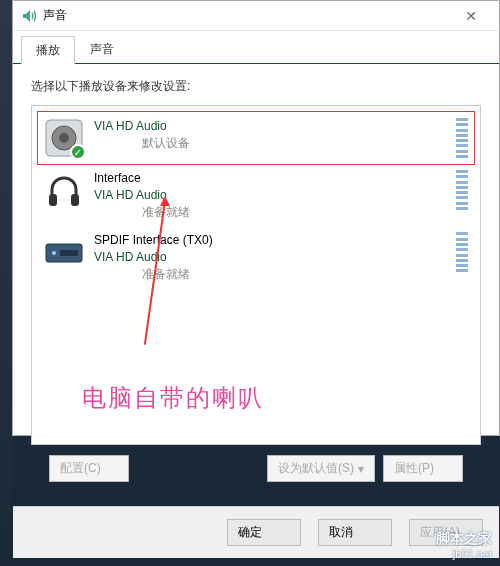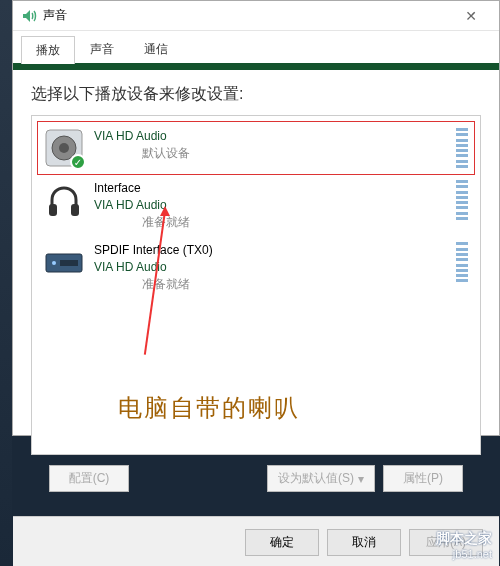--- a/index.html
+++ b/index.html
@@ -3,45 +3,45 @@
 <meta charset="utf-8">
 <style>
 * { margin: 0; padding: 0; box-sizing: border-box; font-family: "Microsoft YaHei", "Segoe UI", sans-serif; }
 body { width: 500px; height: 566px; background: #1a2838; position: relative; overflow: hidden; }
 .left-strip { position: absolute; left: 0; top: 0; width: 12px; height: 100%; background: linear-gradient(#2a3848, #1a2838); }
 .dialog { position: absolute; left: 12px; top: 0; width: 488px; height: 436px; background: #fff; border: 1px solid #aaa; }
 .titlebar { height: 30px; display: flex; align-items: center; padding: 0 8px; background: #fff; border-bottom: 1px solid #e5e5e5; }
 .titlebar .icon { width: 16px; height: 16px; margin-right: 6px; }
 .titlebar .title { font-size: 12px; color: #000; flex: 1; }
 .titlebar .close { width: 40px; height: 28px; display: flex; align-items: center; justify-content: center; font-size: 14px; color: #666; cursor: pointer; }
-.tabs { display: flex; padding: 4px 8px 0 8px; border-bottom: 7px solid #14532d; font-size: 12px; }
+.tabs { display: flex; padding: 4px 8px 0 8px; border-bottom: 1px solid #14532d; font-size: 12px; }
 .tab { padding: 5px 14px; border: 1px solid transparent; border-bottom: none; color: #333; cursor: pointer; }
 .tab.active { border-color: #ccc; background: #fff; position: relative; top: 1px; }
 .content { padding: 14px 18px; }
-.instr { font-size: 16px; color: #333; margin-bottom: 10px; }
+.instr { font-size: 12px; color: #333; margin-bottom: 10px; }
 .device-list { border: 1px solid #ccc; height: 340px; padding: 6px; position: relative; background: #fff; }
 .device { display: flex; align-items: flex-start; padding: 6px; position: relative; }
 .device.selected { outline: 1px solid #d33; outline-offset: 0; }
 .dev-icon { width: 40px; height: 40px; margin-right: 10px; position: relative; flex-shrink: 0; }
 .dev-info { flex: 1; font-size: 12px; line-height: 1.4; }
 .dev-name { color: #000; }
 .dev-sub { color: #14532d; }
 .dev-status { color: #888; padding-left: 48px; }
 .level { width: 12px; height: 40px; display: flex; flex-direction: column; justify-content: space-between; margin-left: 8px; }
 .level div { height: 3px; background: #8cb4d8; }
 .check-badge { position: absolute; bottom: -2px; right: -2px; width: 16px; height: 16px; background: #2ea043; border-radius: 50%; border: 2px solid #fff; display: flex; align-items: center; justify-content: center; color: #fff; font-size: 10px; }
-.annotation { position: absolute; left: 50px; bottom: 30px; font-size: 24px; color: #a16207; letter-spacing: 2px; margin-left: 36px; }
+.annotation { position: absolute; left: 50px; bottom: 30px; font-size: 24px; color: #ec4899; letter-spacing: 2px; }
 .arrow-line { position: absolute; left: 132px; top: 95px; width: 2px; height: 145px; background: #e33; transform: rotate(8deg); transform-origin: top; }
 .arrow-head { position: absolute; left: 128px; top: 90px; width: 0; height: 0; border-left: 5px solid transparent; border-right: 5px solid transparent; border-bottom: 10px solid #e33; }
 .btn-row { padding: 10px 18px; display: flex; }
-.btn { font-size: 12px; padding: 4px 10px; border: 1px solid #bbb; background: #eee; cursor: pointer; min-width: 80px; text-align: center; }
+.btn { font-size: 12px; padding: 4px 10px; border: 1px solid #bbb; background: #eee; cursor: pointer; min-width: 80px; }
 .btn.disabled { color: #aaa; background: #f4f4f4; }
 .spacer { flex: 1; }
 .select-btn { display: flex; align-items: center; gap: 4px; }
-.bottom { border-top: 1px solid #ccc; background: #f0f0f0; padding: 12px 16px; display: flex; justify-content: flex-end; gap: 8px; }
+.bottom { border-top: 1px solid #ccc; background: #f0f0f0; padding: 12px 16px; display: flex; justify-content: flex-end; gap: 17px; }
 .bottom .btn { min-width: 74px; background: #e8e8e8; }
 .watermark { position: absolute; right: 8px; bottom: 6px; color: #fff; font-size: 11px; text-align: right; opacity: 0.9; text-shadow: 0 0 2px #247; }
 .watermark .cn { font-size: 14px; font-weight: bold; }
 </style>
 </head>
 <body>
 
 <div class="left-strip"></div>
 
 <div class="dialog">
@@ -55,21 +55,20 @@
     </span>
     <span class="title">声音</span>
     <div class="close">
       <span>✕</span>
     </div>
   </div>
 
   <div class="tabs">
     <div class="tab active">播放</div>
     <div class="tab">声音</div>
-    <div class="tab">通信</div>
   </div>
 
   <div class="content">
     <div class="instr">选择以下播放设备来修改设置:</div>
 
     <div class="device-list">
 
       <div class="device selected">
         <div class="dev-icon">
           <svg viewBox="0 0 40 40">

